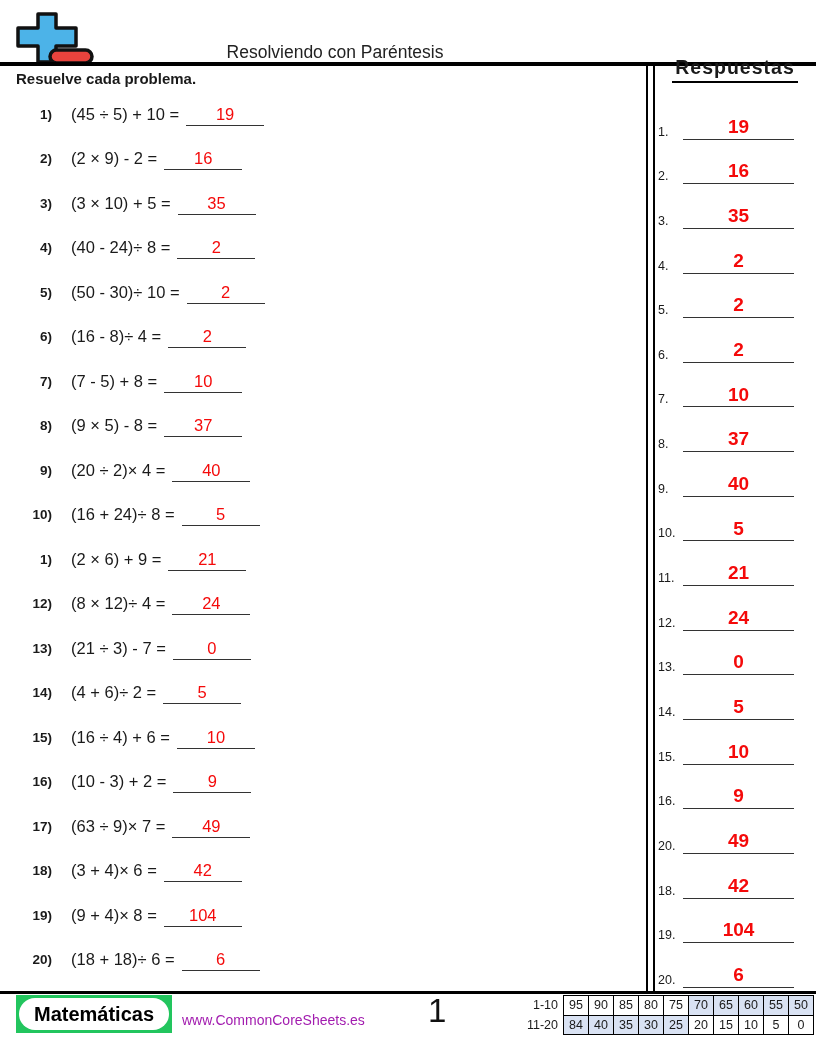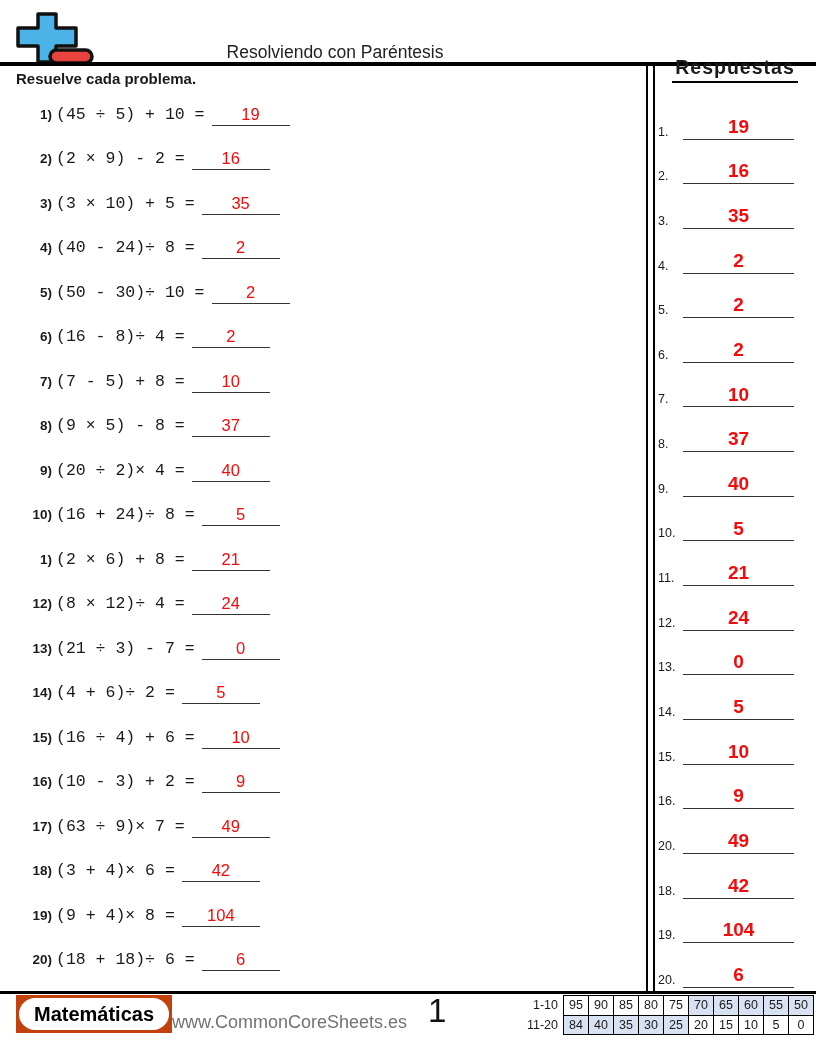--- a/index.html
+++ b/index.html
@@ -16,21 +16,21 @@
   .name-area { position:absolute; right:6px; top:45px; font-size:15.5px; white-space:nowrap; }
   .name-label { color:#1a1a1a; }
   .name-value { color:#f40a0a; font-weight:bold; margin-left:4px; }
   .header-rule { position:absolute; left:0; top:62px; width:816px; height:3.5px; background:#000; }
   .instructions { position:absolute; left:16px; top:70px; font-size:15px; font-weight:bold; }
 
   
   .problems { position:absolute; left:28px; top:92px; width:590px; }
   .prow { display:flex; align-items:center; height:44.5px; }
   .pnum { flex:none; width:24px; text-align:right; font-weight:bold; font-size:13.5px; }
-  .pexpr { font-size:16.5px; margin-left:4px; white-space:pre;font-family:Liberation Mono, monospace; }
+  .pexpr { font-size:16.5px; margin-left:19px; white-space:pre; }
   .pblank {
     margin-left:7px; min-width:58px; padding:0 10px; text-align:center;
     border-bottom:1.6px solid #333; font-size:16.5px; color:#f40a0a; line-height:1.35;
   }
 
   
   .divider {
     position:absolute; left:646px; top:64px; height:927px; width:9px;
     border-left:2px solid #000; border-right:2px solid #000; box-sizing:border-box;
   }
@@ -42,27 +42,27 @@
   .answers-list { position:absolute; left:658px; top:95px; width:152px; }
   .arow { display:flex; align-items:flex-end; height:44.65px; }
   .anum { flex:none; width:25px; font-size:12.5px; padding-bottom:1px; }
   .aline {
     flex:1; margin-right:16px; text-align:center; border-bottom:1.6px solid #333;
     color:#f40a0a; font-weight:bold; font-size:19px; line-height:1.15; padding-bottom:1px;
   }
 
   
   .footer-rule { position:absolute; left:0; top:991px; width:816px; height:2.5px; background:#000; }
-  .brand-box { position:absolute; left:16px; top:995px; width:156px; height:38px; background:#c2410c; }
+  .brand-box { position:absolute; left:16px; top:995px; width:156px; height:38px; background:#22c55e; }
   .brand-pill {
     position:absolute; left:3px; top:3px; right:3px; bottom:3px; background:#fff;
     border-radius:17px; display:flex; align-items:center; justify-content:center;
     font-size:20px; font-weight:bold; color:#000;
   }
-  .site { position:absolute; left:172px; top:1012px; font-size:18px; color:#737373; }
+  .site { position:absolute; left:182px; top:1012px; font-size:14px; color:#a21caf; }
   .page-number { position:absolute; left:428px; top:992px; font-size:33px; color:#111; }
   .score-table { position:absolute; left:524px; top:995px; }
   .score-row { display:flex; height:20.5px; }
   .score-row + .score-row { margin-top:-1px; }
   .score-label {
     flex:none; width:34px; font-size:12.5px; display:flex; align-items:center;
     justify-content:flex-end; padding-right:5px;
   }
   .score-cells { display:flex; }
   .score-cell {
@@ -144,21 +144,21 @@
       </div>
 
       <div class="prow">
         <span class="pnum">10)</span>
         <span class="pexpr">(16 + 24)÷ 8 =</span>
         <span class="pblank">5</span>
       </div>
 
       <div class="prow">
         <span class="pnum">1)</span>
-        <span class="pexpr">(2 × 6) + 8 =</span>
+        <span class="pexpr">(2 × 6) + 9 =</span>
         <span class="pblank">21</span>
       </div>
 
       <div class="prow">
         <span class="pnum">12)</span>
         <span class="pexpr">(8 × 12)÷ 4 =</span>
         <span class="pblank">24</span>
       </div>
 
       <div class="prow">

